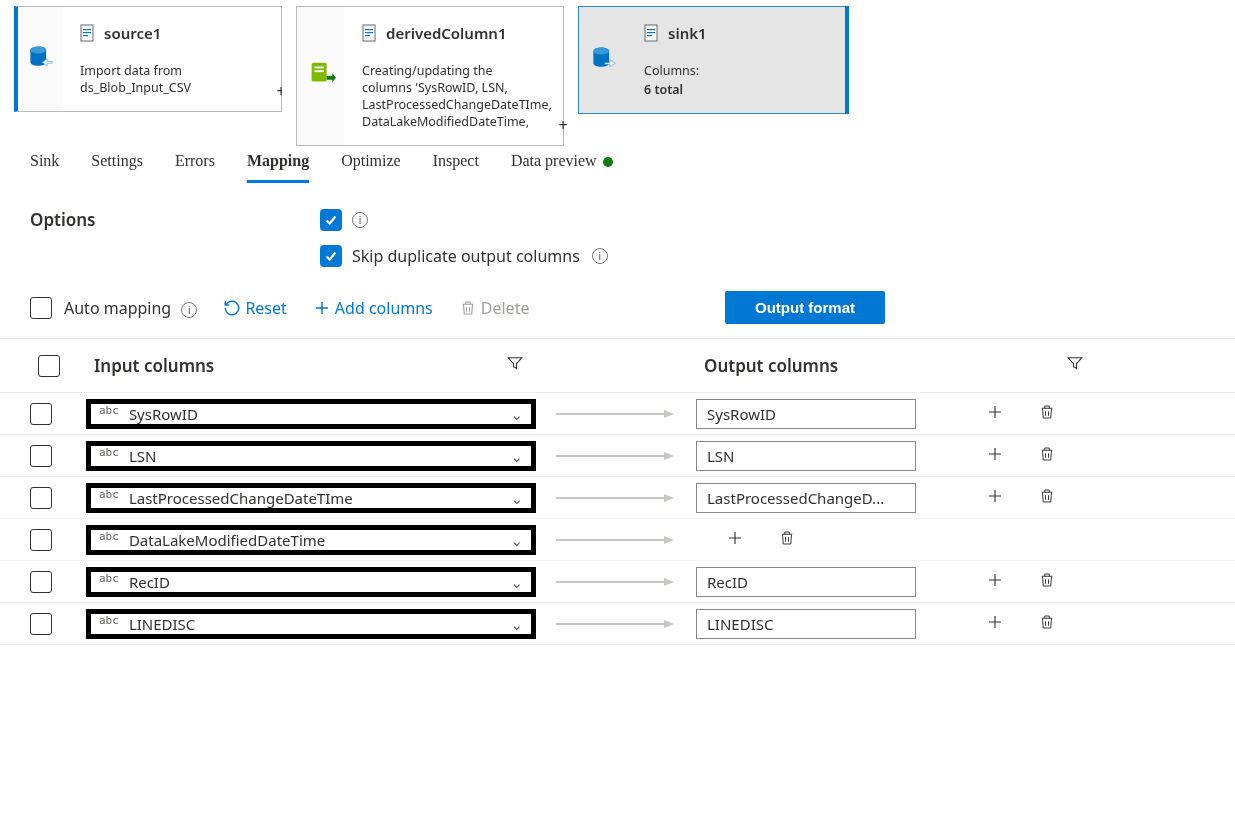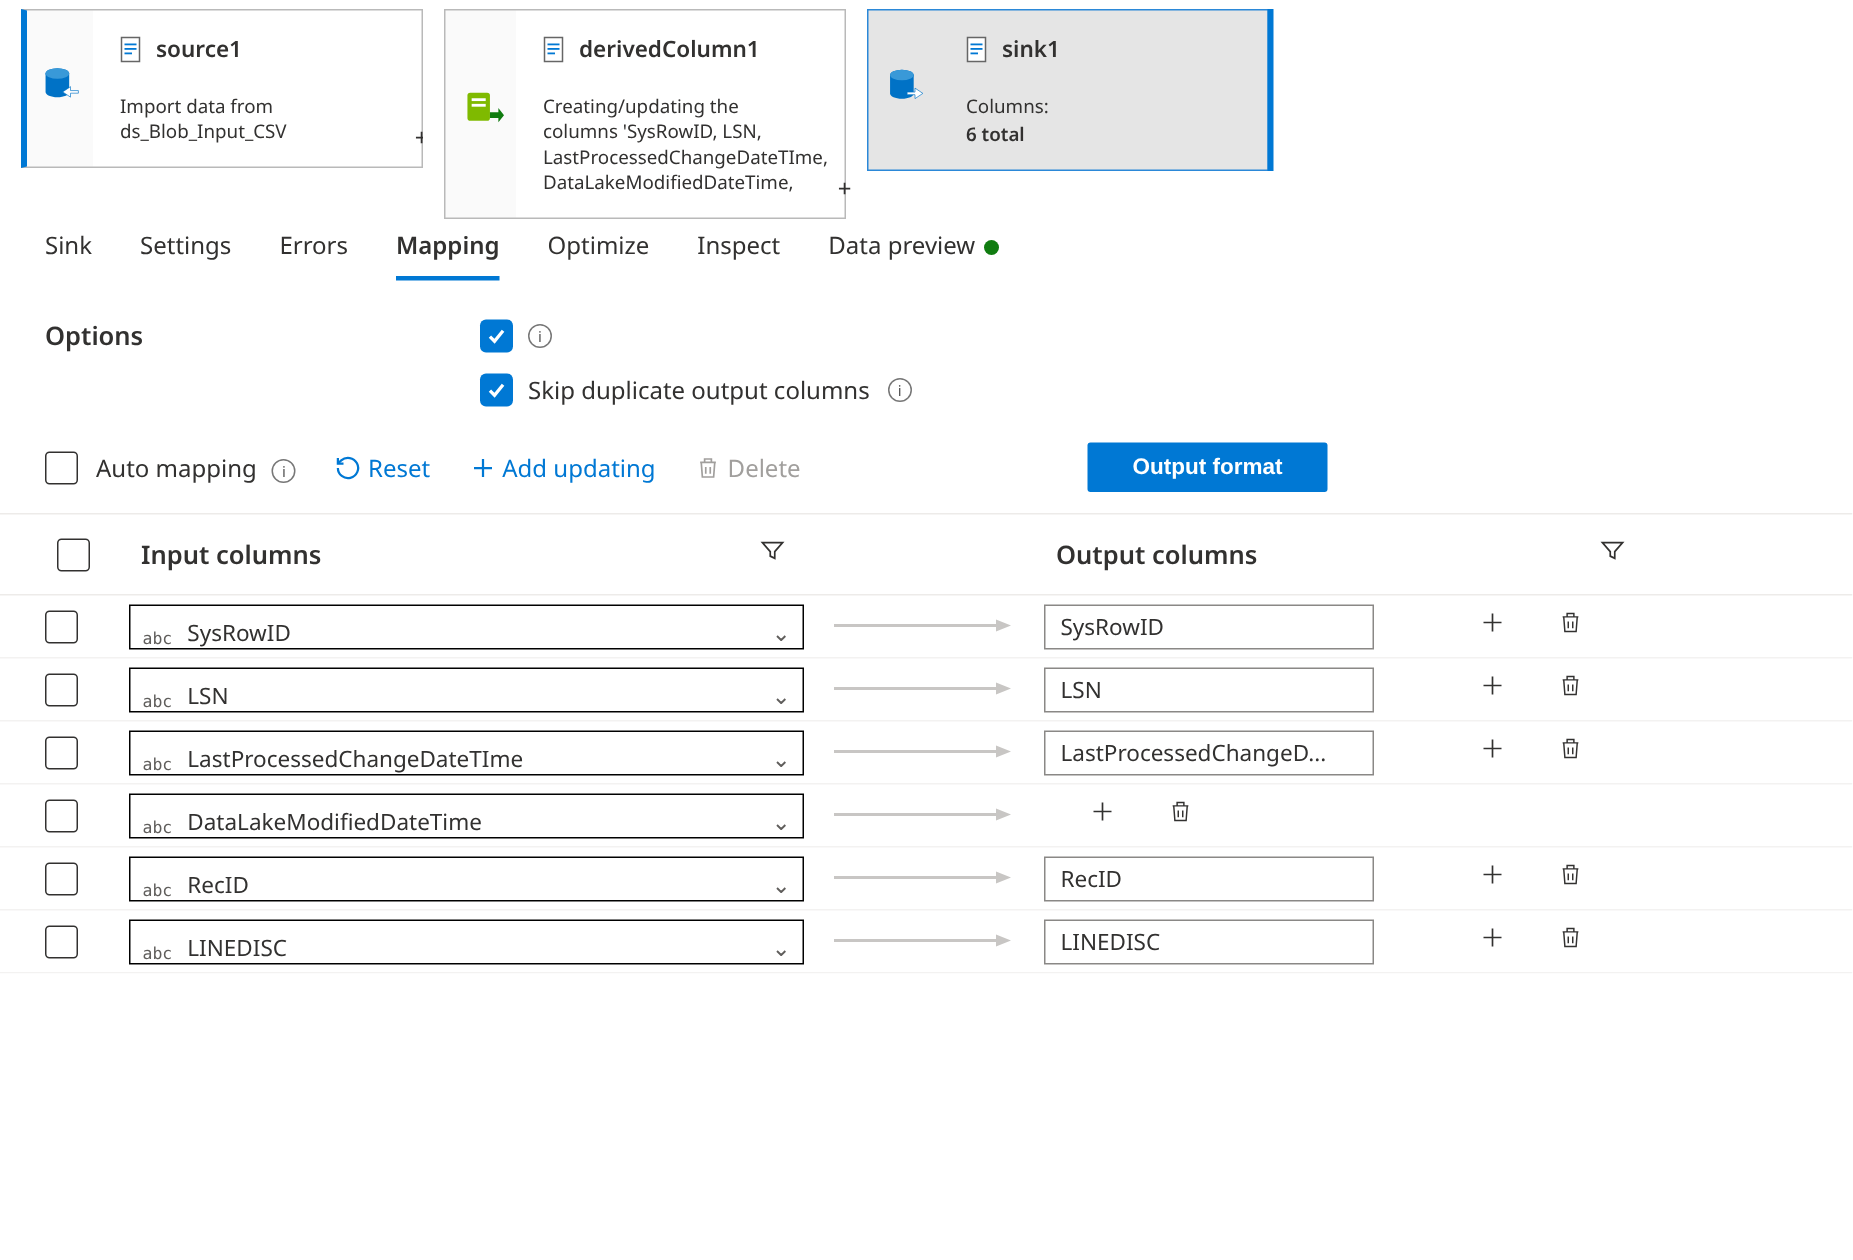--- a/index.html
+++ b/index.html
@@ -18,21 +18,21 @@
     .node-desc strong { font-weight:600; display:block; margin-top:2px; }
     .plus-bubble { position:absolute; right:-10px; bottom:10px; width:20px; height:20px; font-size:16px; display:flex; align-items:center; justify-content:center; color:#323130; }
     .file-glyph { display:inline-flex; width:16px; height:18px; }
     .db-icon svg { width:28px; height:28px; }
     .script-icon svg { width:30px; height:30px; }
     
     .node + .node .node-handle::before { content:""; position:absolute; left:-14px; top:0; bottom:0; width:14px; background:#fff; clip-path: polygon(0 0, 100% 50%, 0 100%); }
 
     
     .tabs { display:flex; gap:32px; padding: 14px 30px 0; border-bottom:1px solid transparent; }
-    .tab { padding-bottom:10px; font-size:16px; cursor:pointer; }
+    .tab { padding-bottom:10px; font-size:16px; cursor:pointer;font-family:Liberation Serif, serif; }
     .tab.active { font-weight:600; border-bottom:3px solid #0078d4; }
     .dot { display:inline-block; width:10px; height:10px; border-radius:50%; background:#107c10; margin-left:6px; vertical-align:middle; }
 
     
     .pane { padding: 24px 30px 8px; }
     .opt-row { display:flex; align-items:center; margin-bottom:14px; }
     .opt-label { width: 290px; font-size:17px; font-weight:600; }
     .chk { width:22px; height:22px; border-radius:4px; background:#0078d4; display:inline-flex; align-items:center; justify-content:center; color:#fff; margin-right:10px; }
     .chk svg { width:14px; height:14px; }
     .opt-text { font-size:16px; margin-right:12px; }
@@ -48,21 +48,21 @@
     .table-header, .map-row { display:flex; align-items:center; padding:0 30px; }
     .table-header { height:54px; font-size:17px; font-weight:600; border-bottom:1px solid #edebe9;padding-left:38px; }
     .col-chk { width:56px; display:flex; justify-content:flex-start; }
     .col-in { width:450px; display:flex; align-items:center; }
     .col-arrow { width:160px; display:flex; align-items:center; justify-content:center; }
     .col-out { width:260px; }
     .col-act { width:120px; display:flex; gap:34px; padding-left:30px; }
     .filter-icon svg { width:18px; height:18px; }
     .table-header .filter { margin-left:auto; margin-right:40px; }
     .map-row { height:42px; border-bottom:1px solid #f3f2f1; }
-    .input-box { flex:1; display:flex; align-items:flex-end; height:30px; border:1px solid #000000; padding:0 8px; font-size:15px; }
+    .input-box { flex:1; display:flex; align-items:flex-start; height:30px; border:5px solid #000000; padding:0 8px; font-size:15px; }
     .type-pill { font-family: monospace; font-size:11px; color:#605e5c; margin-right:10px; }
     .caret { margin-left:auto; color:#605e5c; }
     .out-box { width:220px; height:30px; border:1px solid #8a8886; padding:0 10px; font-size:15px; display:flex; align-items:center; overflow:hidden; white-space:nowrap; text-overflow:ellipsis; }
     .arrow svg { width:120px; height:10px; }
     .act-btn svg { width:18px; height:18px; }
   </style>
 </head>
 <body>
 
 <div class="flow" id="flow">
@@ -176,21 +176,21 @@
     <svg viewBox="0 0 24 24" fill="none" stroke-width="2">
         <path d="M3 12a9 9 0 1 0 3-6.7L3 8"></path>
         <path d="M3 3v5h5"></path>
       </svg>
     <span>Reset</span>
   </span>
   <span class="tool">
     <svg viewBox="0 0 24 24" stroke-width="2">
         <path d="M12 4v16M4 12h16"></path>
       </svg>
-    <span>Add updating</span>
+    <span>Add columns</span>
   </span>
   <span class="tool muted">
     <svg viewBox="0 0 24 24" fill="none" stroke-width="1.5">
         <path d="M5 7h14M10 11v6M14 11v6M6 7l1 13h10l1-13M9 7V4h6v3"></path>
       </svg>
     <span>Delete</span>
   </span>
   <button class="btn-primary">Output format</button>
 </div>
 

